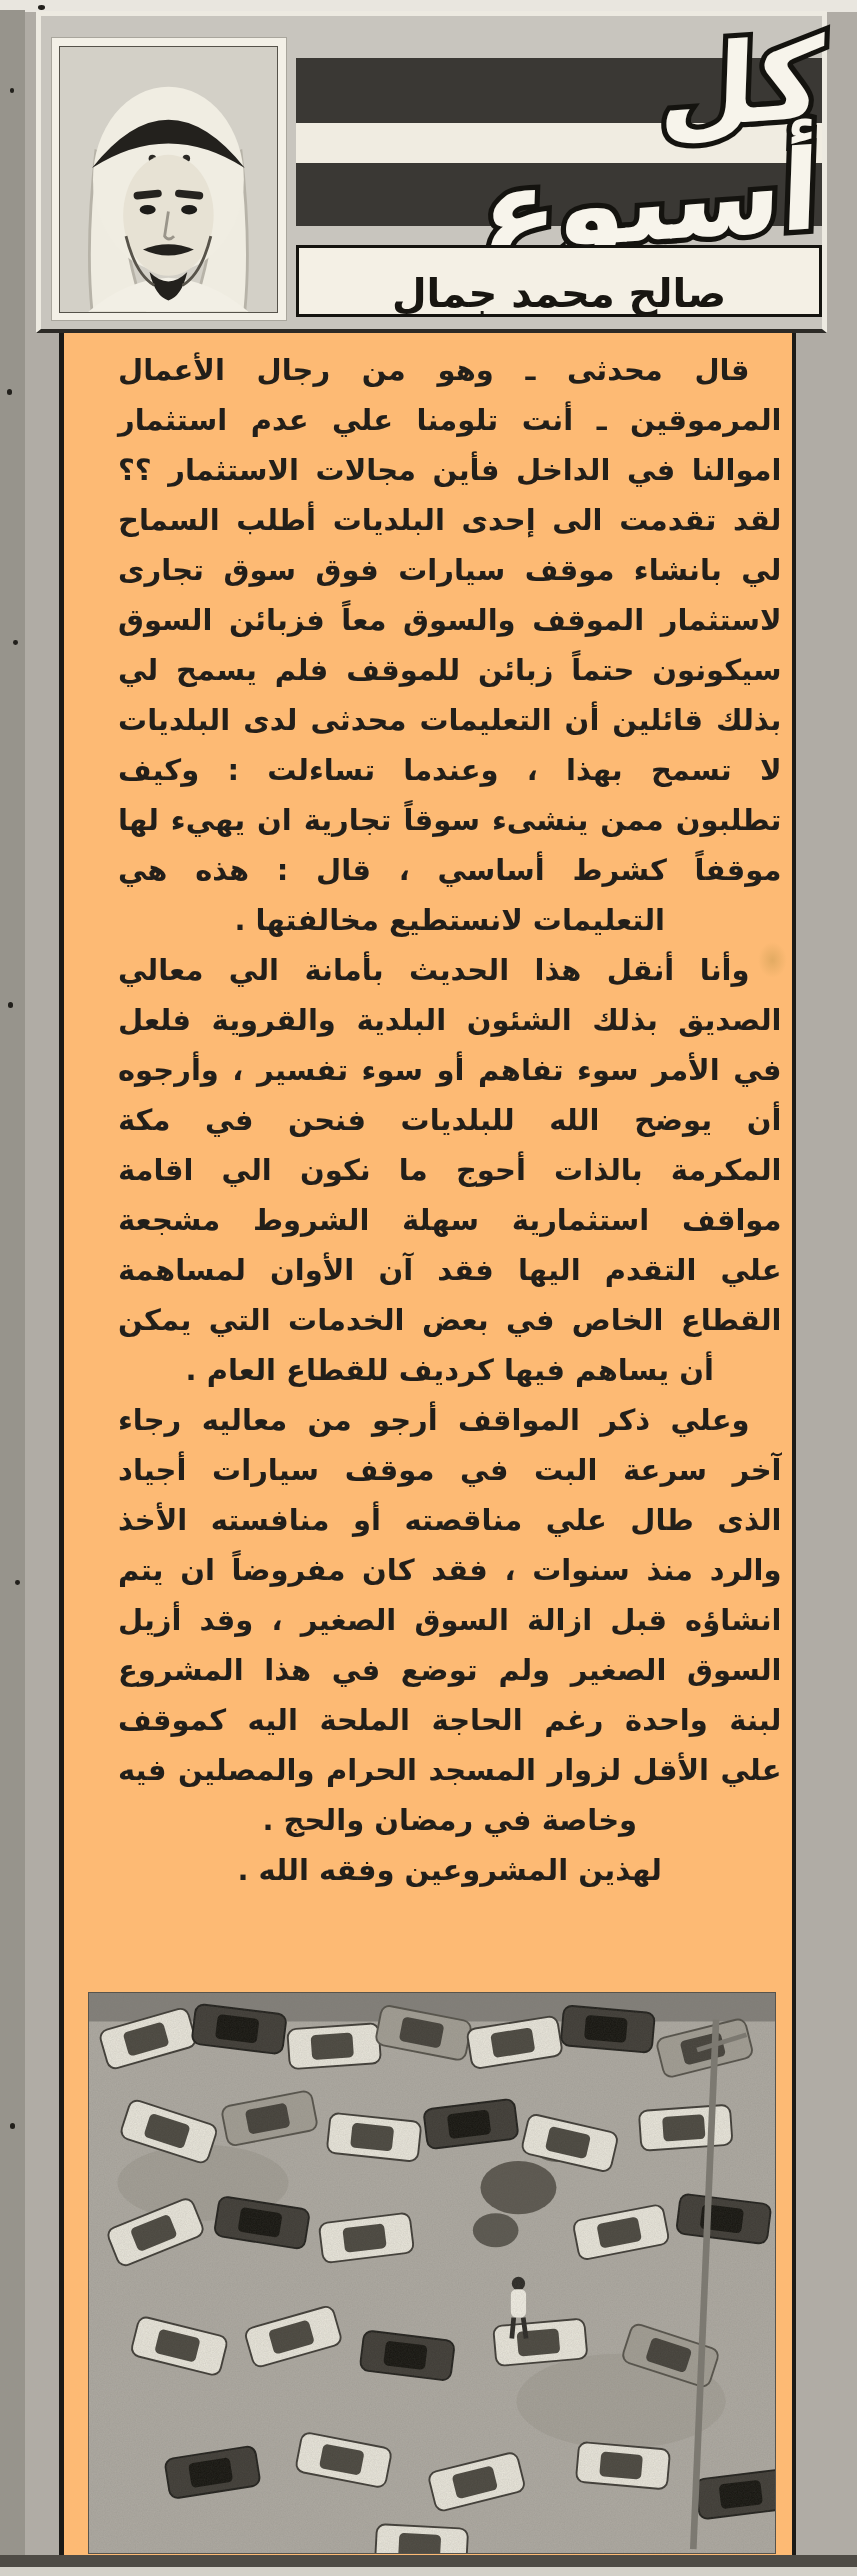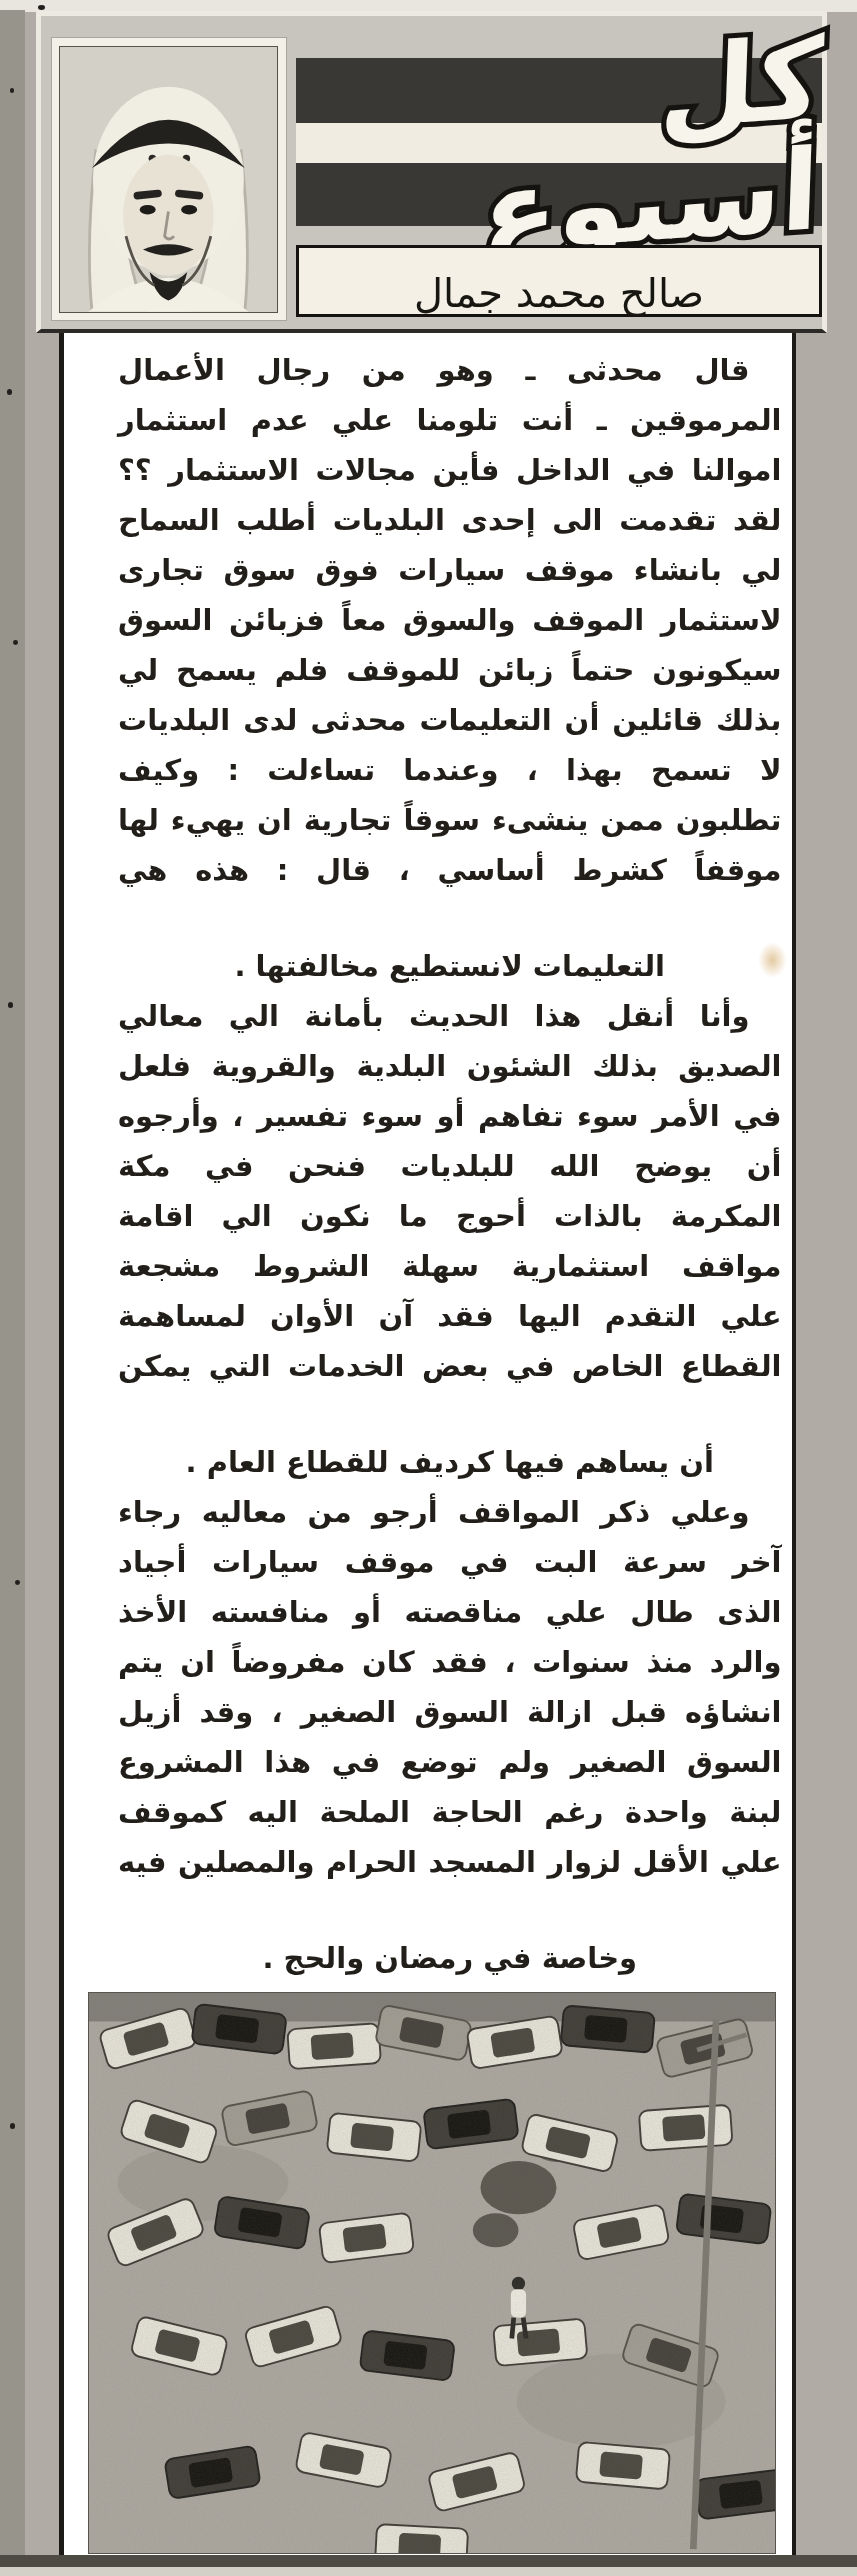--- a/index.html
+++ b/index.html
@@ -8,21 +8,21 @@
 
   
   .scan-top{position:absolute;left:0;top:0;width:857px;height:12.4px;background:#e9e6df;}
   .scan-left{position:absolute;left:0;top:9.5px;width:25px;height:2549px;background:#97948c;}
   .bottom-band{position:absolute;left:0;top:2555px;width:857px;height:12.4px;background:#4e4b45;}
   .bottom-light{position:absolute;left:0;top:2567px;width:857px;height:8.6px;background:#d3d0c8;}
   .speck{position:absolute;background:#22201c;border-radius:50%;}
 
   
   .column{position:absolute;left:59px;top:332px;width:737px;height:2224px;
-          background:#ffffff;border-left:5.7px solid #1b1a17;border-right:4.8px solid #1b1a17;
+          background:#fdba74;border-left:5.7px solid #1b1a17;border-right:4.8px solid #1b1a17;
           box-sizing:border-box;}
   .stain{position:absolute;left:694px;top:610px;width:29px;height:36px;
          background:radial-gradient(ellipse at center, rgba(205,158,84,.55), rgba(205,158,84,0) 70%);}
 
   
   .header{position:absolute;left:36px;top:11.4px;width:791px;height:322px;background:#c8c5be;
           border:5.7px solid #edeae1;border-bottom:4.8px solid #2c2a26;box-sizing:border-box;z-index:2;}
   .portrait{position:absolute;left:9.5px;top:21px;width:236px;height:284px;background:#f3f0e7;
             border:1px solid #a9a69d;padding:7.6px;box-sizing:border-box;}
   .portrait-photo{width:100%;height:100%;border:1.9px solid #55524a;box-sizing:border-box;overflow:hidden;background:#d3d0c7;}
@@ -36,27 +36,27 @@
   .calligraphy{position:absolute;left:0;top:-17px;width:100%;height:205px;display:grid;place-items:center;
                transform:rotate(-4deg) skewX(-6deg);pointer-events:none;}
   .calligraphy span{grid-area:1/1;font-size:111px;font-weight:bold;letter-spacing:1px;line-height:1;}
   .cal-stroke{color:#14130f;-webkit-text-stroke:10.5px #14130f;
               text-shadow:3.8px 0 #14130f,-3.8px 0 #14130f,0 3.8px #14130f,0 -3.8px #14130f,
                           2.9px 2.9px #14130f,-2.9px -2.9px #14130f,2.9px -2.9px #14130f,-2.9px 2.9px #14130f;}
   .cal-fill{color:#f7f4eb;}
 
   .author-box{position:absolute;left:255px;top:229px;width:526px;height:72px;background:#f4f0e5;
               border:3.8px solid #14130f;box-sizing:border-box;display:flex;align-items:center;justify-content:center;}
-  .author-box span{font-size:40px;font-weight:normal;color:#181611;margin-top:23px;}
+  .author-box span{font-size:40px;font-weight:bold;color:#181611;margin-top:23px;}
 
   
   .article{direction:rtl;padding:13.3px 10.5px 0 54px;}
   .line{height:50px;line-height:50px;font-size:29px;font-weight:bold;color:#221f1a;overflow:visible;}
   .line.justify{text-align:justify;text-align-last:justify;}
-  .line.center{text-align:center;text-align-last:center;margin-top:46px;}
+  .line.center{text-align:center;text-align-last:center;}
   .line.indent{padding-right:32px;}
 
   
   .photo{position:absolute;left:24px;top:1660px;width:688px;height:562px;margin:0;
          border:1px solid #57544d;box-sizing:border-box;overflow:hidden;background:#aeaaa2;}
   .photo svg{display:block;width:100%;height:100%;}
 </style>
 </head>
 <body>
 

